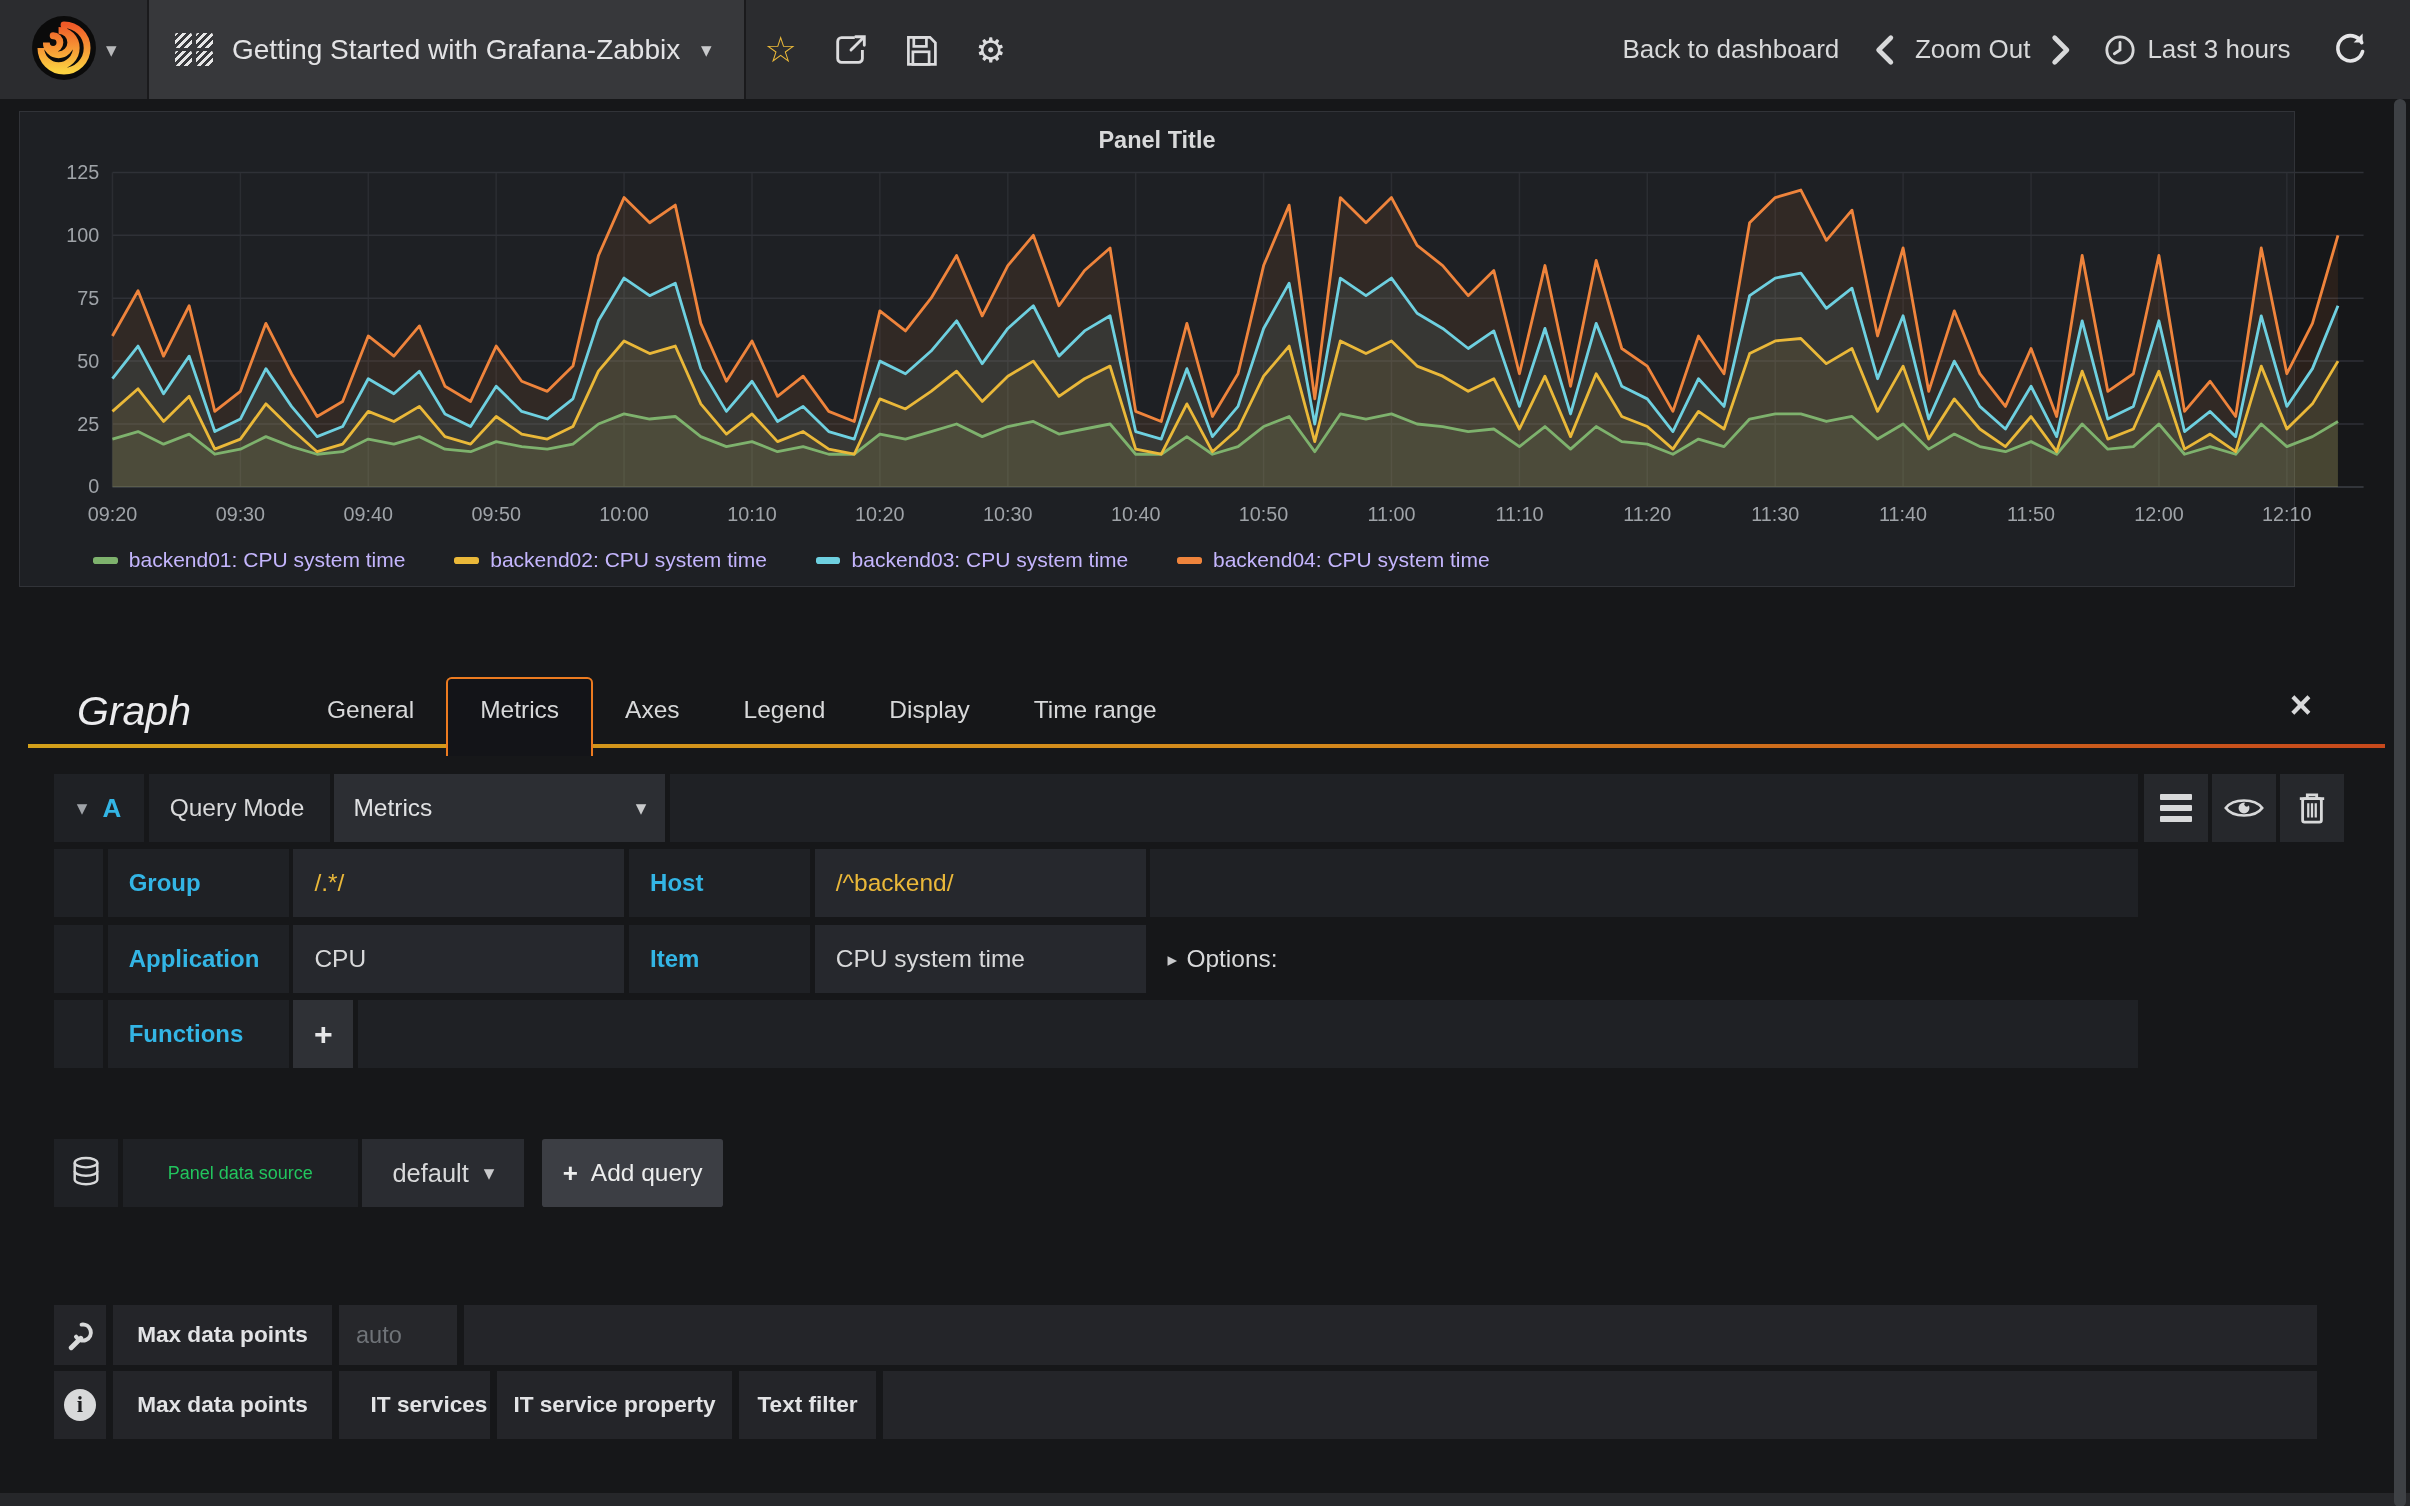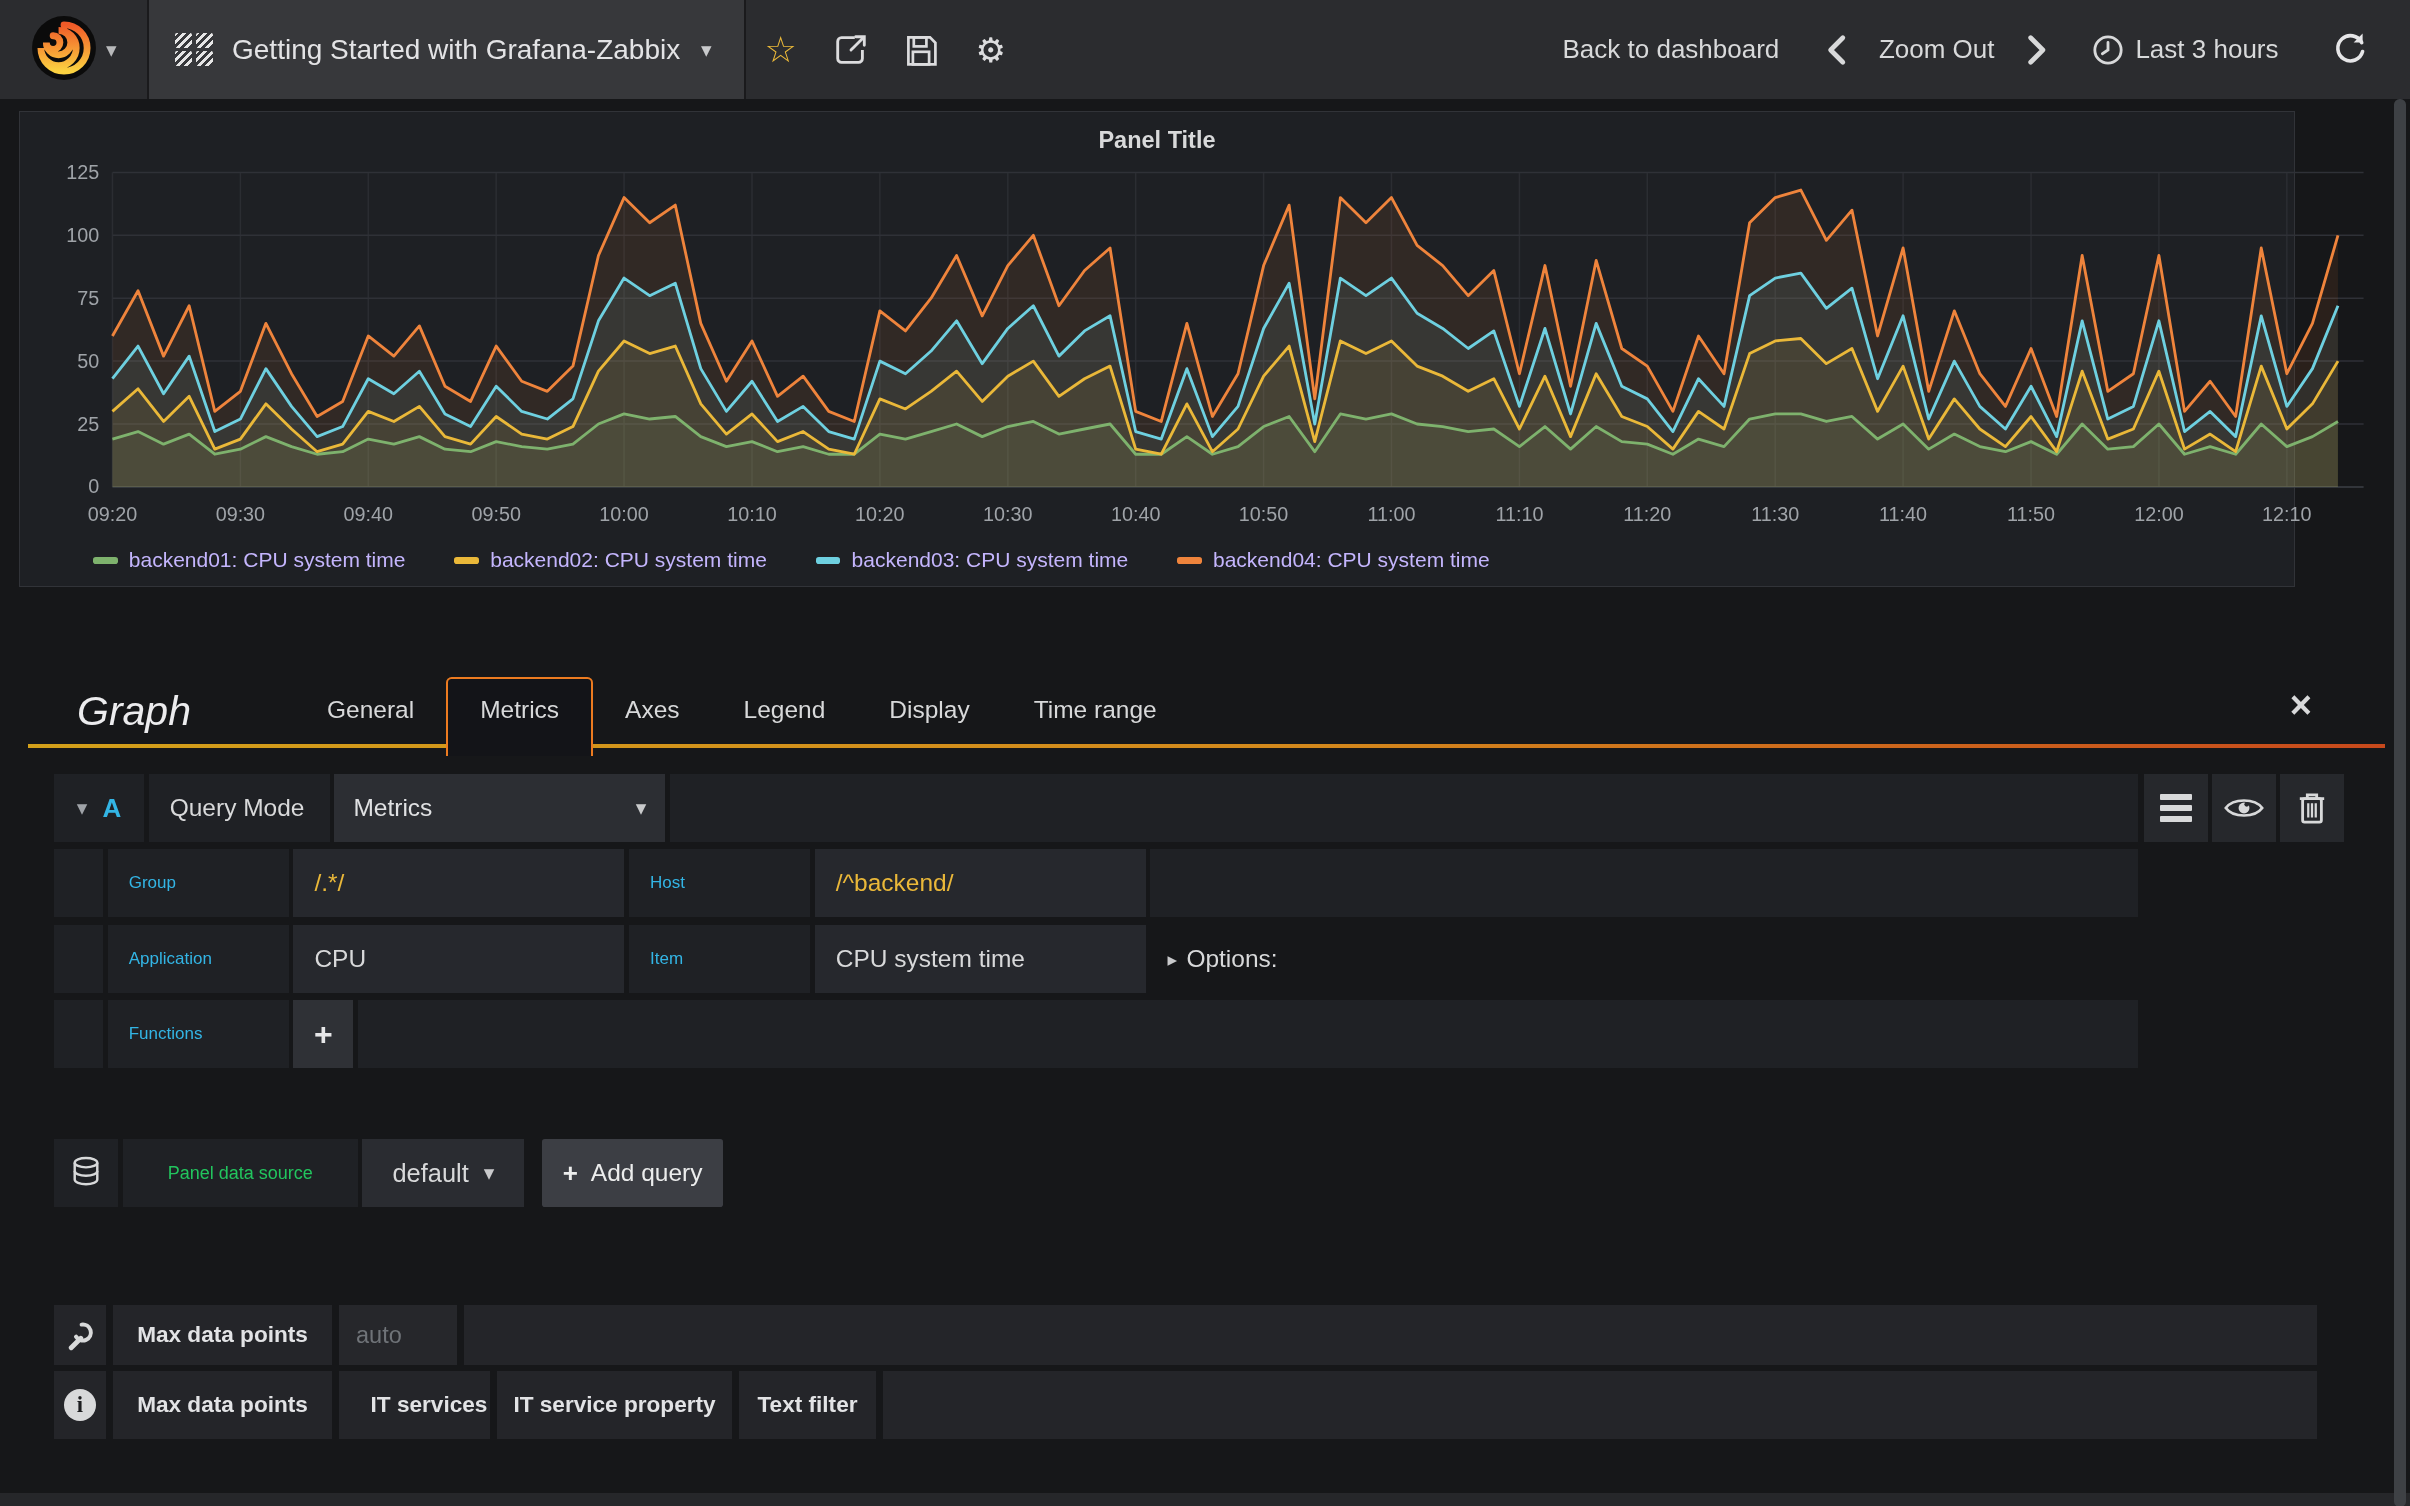--- a/index.html
+++ b/index.html
@@ -12,21 +12,21 @@
   #logo-caret { color:#b8b9bb; font-size:21px; }
   #title-block { display:flex; align-items:center; gap:19px; background:#37383b; padding:0 32px 0 26px; border-right:2.8px solid #1a1a1c; cursor:pointer; }
   #dash-icon { width:38px; height:34px; display:grid; grid-template-columns:17px 17px; grid-template-rows:15px 15px; gap:3.8px; }
   #dash-icon span { background:repeating-linear-gradient(135deg,#e6e6e6 0 2.8px,#37383b 2.8px 5.6px); border-radius:1.9px; }
   #dash-title { font-size:28px; color:#e3e3e5; }
   #title-caret { color:#c9cacc; font-size:21px; margin-left:1.9px; }
   #nav-actions { display:flex; align-items:center; gap:0; }
   .nav-icon-btn { width:70px; height:99px; display:flex; align-items:center; justify-content:center; cursor:pointer; }
   #star-icon { color:#eab839; font-size:36px; }
   #gear-icon { color:#dcdcde; font-size:34px; }
-  #nav-right { margin-left:auto; display:flex; align-items:center; gap:12px; padding-right:43px; }
+  #nav-right { margin-left:auto; display:flex; align-items:center; gap:0; padding-right:43px; }
   .nav-text { font-size:26px; color:#d8d9da; cursor:pointer; padding:0 19px; }
   .chev-btn { width:51px; height:99px; display:flex; align-items:center; justify-content:center; cursor:pointer; }
   #time-picker { display:flex; align-items:center; gap:11.3px; cursor:pointer; padding:0 17px; }
   #refresh-btn { margin-left:24.5px; }
 
   
   #panel { position:absolute; left:19px; top:111px; width:2276px; height:476px; background:#1e2024; border:0.9px solid #313338; }
   #panel-title { text-align:center; font-size:23.5px; font-weight:700; color:#d8d9da; padding-top:15px; height:49px; }
   #chart-wrap { padding:0 19px; }
   svg { font-family:"Liberation Sans", sans-serif; }
@@ -42,21 +42,21 @@
   #edit-type { font-size:41px; font-style:italic; color:#ececee; margin:0 104px 13px 49px; }
   #tabs { display:flex; align-items:flex-end; }
   .tab { font-size:24.5px; color:#d8d9da; padding:17px 32px 24.5px 32px; cursor:pointer; }
   .tab.active { position:relative; z-index:2; background:#131418; border:2.8px solid #ec7b20; border-bottom:none;
       border-radius:5.6px 5.6px 0 0; padding:17px 32px 32px 32px; margin-bottom:-7.5px; }
   #close-edit { position:absolute; right:73px; bottom:24.5px; font-size:38px; font-weight:700; color:#d8d9da; cursor:pointer; line-height:1; }
 
   
   .qrow { position:absolute; left:54px; height:68px; display:flex; gap:4.7px; font-size:24.5px; }
   .cell { background:#1f2125; display:flex; align-items:center; padding:0 21px; }
-  .cell.label { width:181px; color:#33b5e5; font-weight:400; font-size:17px; }
+  .cell.label { width:181px; color:#33b5e5; font-weight:700; font-size:24px; }
   .cell.value { width:331px; background:#26282d; color:#d8d9da; cursor:text; }
   .cell.value.regex { color:#eab839; }
   .cell.filler { flex:1; padding:0; }
   .cell.spacer { width:49px; padding:0; }
   .dropdown { width:331px; background:#2c2e33; display:flex; align-items:center; justify-content:space-between; padding:0 19px; cursor:pointer; color:#e0e1e3; }
   .dd-caret { color:#c9cacc; font-size:21px; }
   #row-a-left { width:90px; display:flex; align-items:center; justify-content:center; gap:15px; background:#1f2125; }
   #collapse-caret { color:#9fa3a8; font-size:21px; cursor:pointer; }
   #query-letter { color:#33b5e5; font-weight:700; font-size:26px; }
   #row-a-icons { position:absolute; right:66px; top:774px; display:flex; gap:3.8px; }

